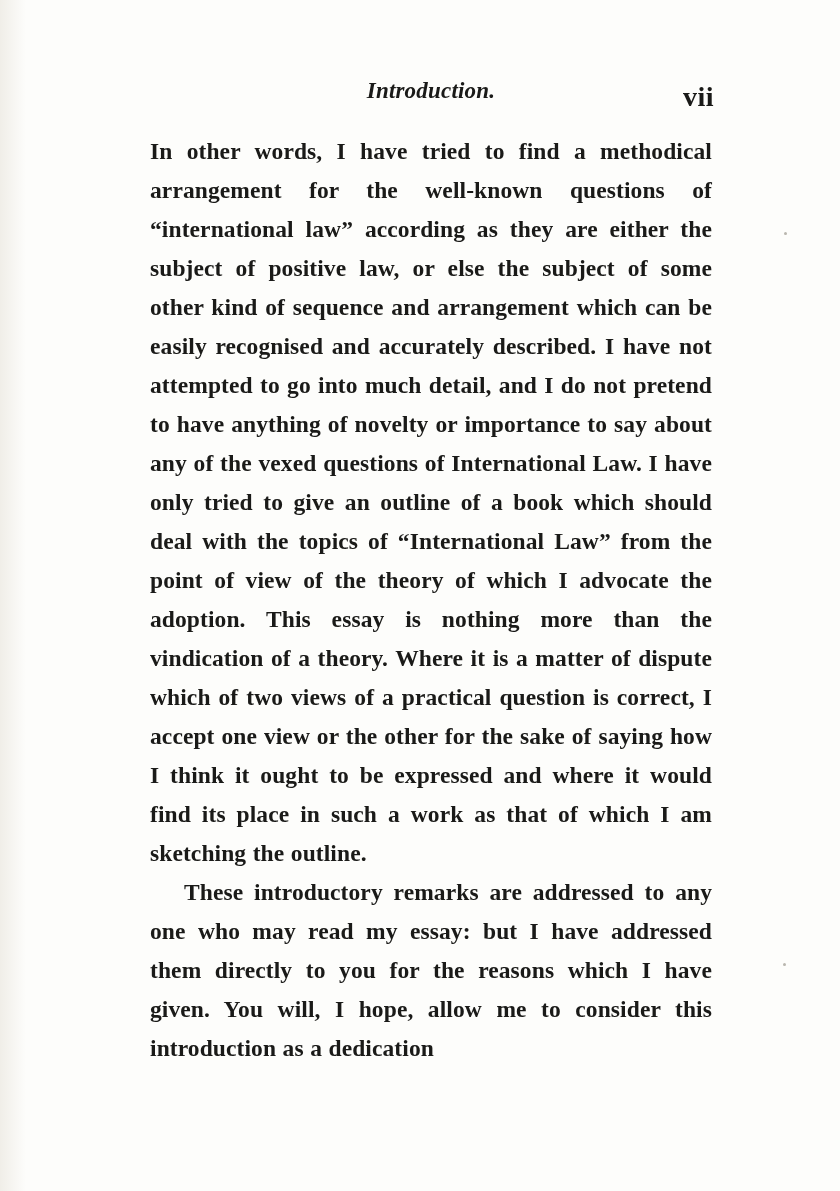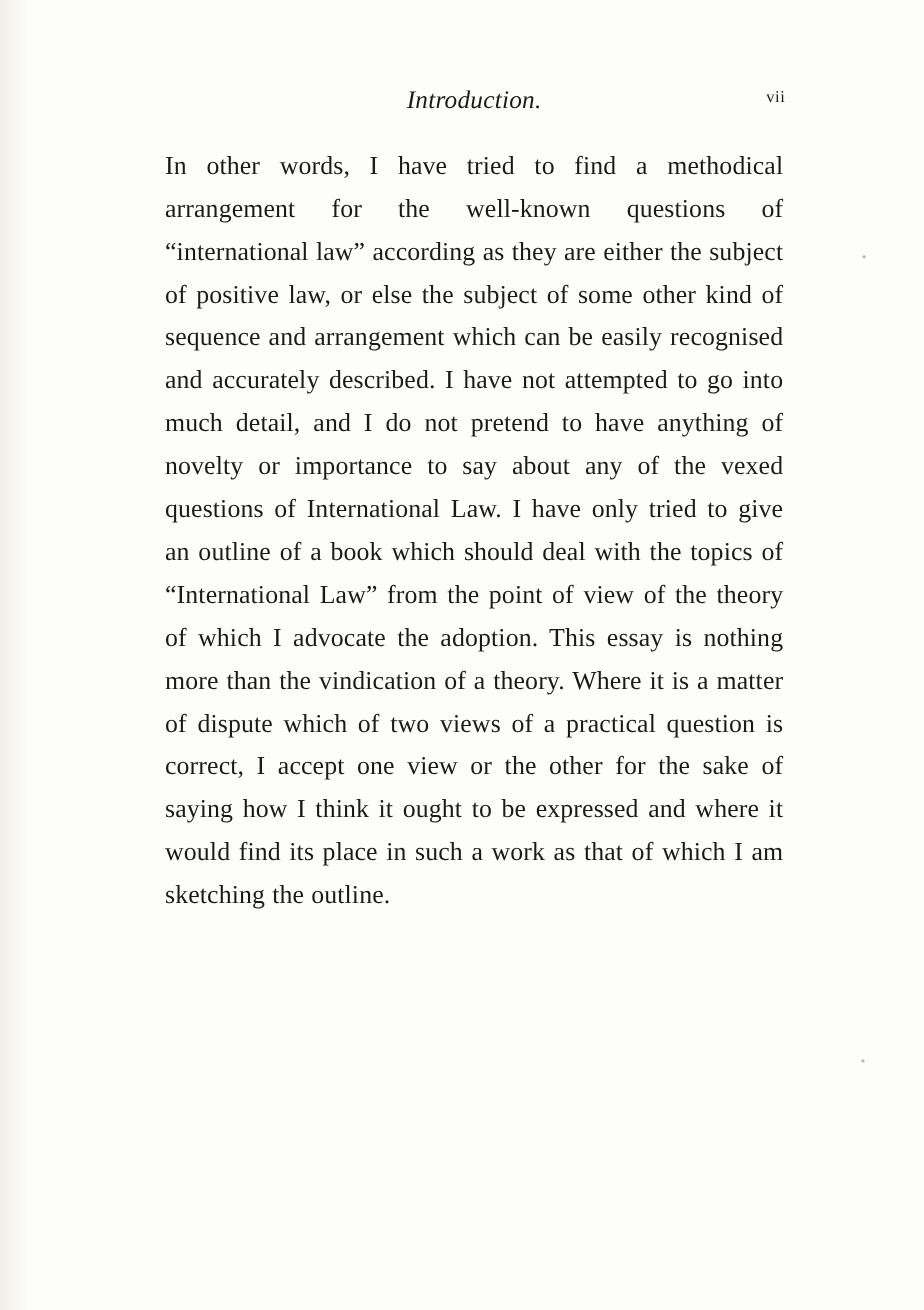--- a/index.html
+++ b/index.html
@@ -12,20 +12,21 @@
     height: 1191px;
     font-family: "Liberation Serif", serif;
     color: #1a1a18;
     overflow: hidden;
   }
   .page {
     position: relative;
     width: 840px;
     height: 1191px;
     background: #fdfdfb;
+    font-weight: bold;
   }
   .page-inner {
     position: absolute;
     left: 150px;
     top: 78px;
     width: 562px;
   }
   .running-head {
     position: relative;
     height: 40px;
@@ -38,21 +39,21 @@
     top: 0;
     text-align: center;
     font-style: italic;
     font-size: 23px;
     letter-spacing: 0.2px;
   }
   .folio {
     position: absolute;
     right: -2px;
     top: 3px;
-    font-size: 15px;
+    font-size: 28px;
     letter-spacing: 0.5px;
   }
   .body-text p {
     margin: 0;
     font-size: 23.5px;
     line-height: 39px;
     text-align: justify;
     text-justify: inter-word;
     letter-spacing: 0.1px;
     word-spacing: 0.5px;
@@ -91,16 +92,17 @@
 
   <div class="page-inner">
 
     <div class="running-head">
       <div class="running-title">Introduction.</div>
       <div class="folio">vii</div>
     </div>
 
     <div class="body-text">
       <p>In other words, I have tried to find a methodical arrangement for the well-known questions of “international law” according as they are either the subject of positive law, or else the subject of some other kind of sequence and arrangement which can be easily recognised and accurately described.  I have not attempted to go into much detail, and I do not pretend to have anything of novelty or importance to say about any of the vexed questions of International Law. I have only tried to give an outline of a book which should deal with the topics of “International Law” from the point of view of the theory of which I advocate the adoption.  This essay is nothing more than the vindication of a theory.  Where it is a matter of dispute which of two views of a practical question is correct, I accept one view or the other for the sake of saying how I think it ought to be expressed and where it would find its place in such a work as that of which I am sketching the outline.</p>
+      <p class="indent">These introductory remarks are addressed to any one who may read my essay: but I have addressed them directly to you for the reasons which I have given.  You will, I hope, allow me to consider this introduction as a dedication</p>
     </div>
 
   </div>
 </div>
 
 </body></html>

